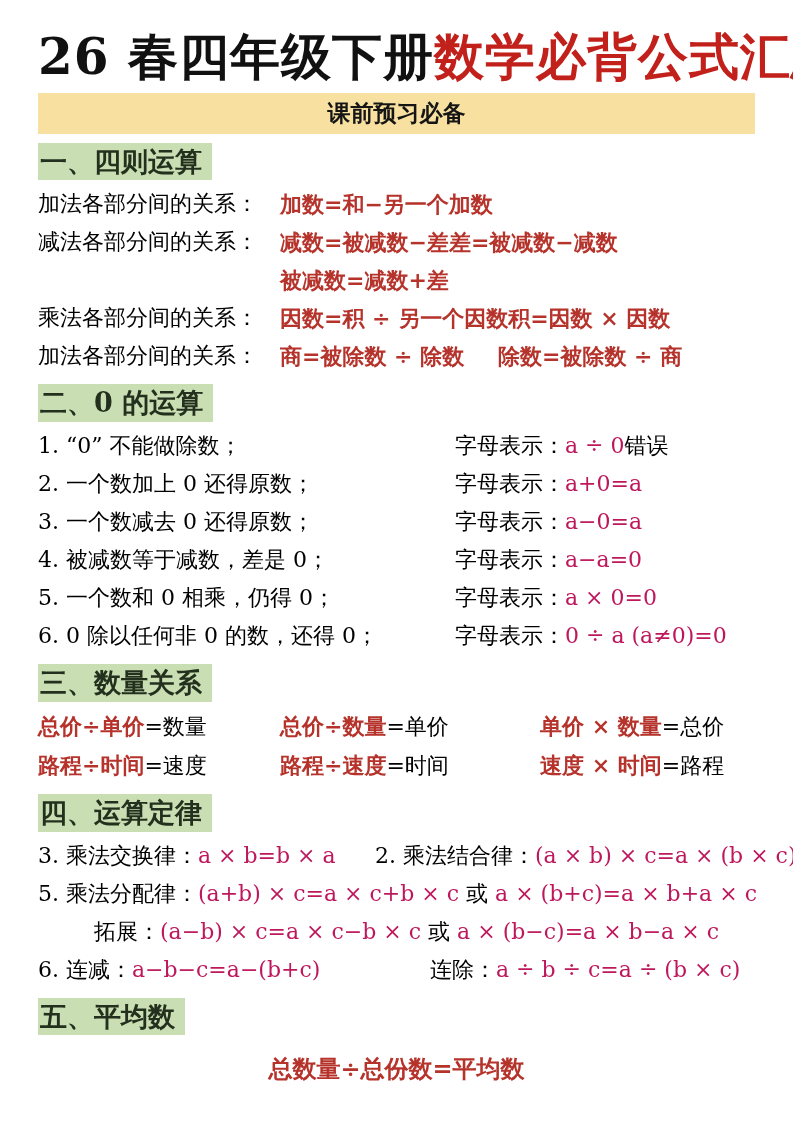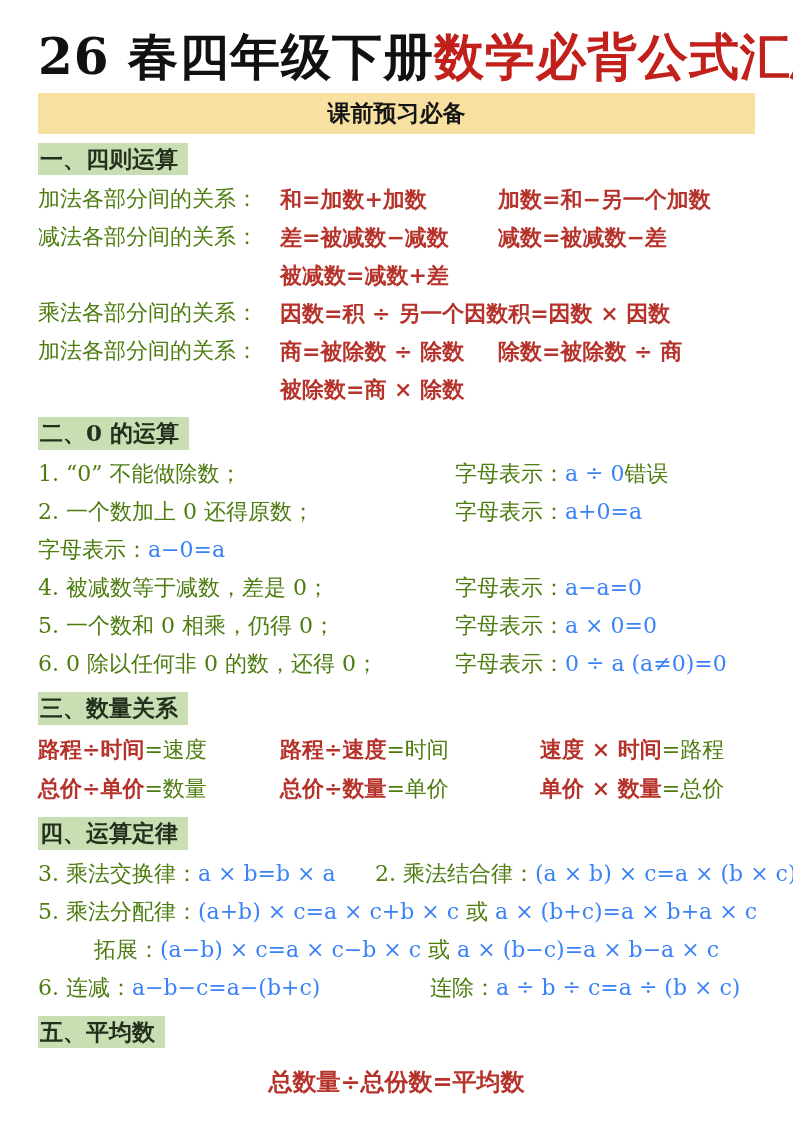--- a/index.html
+++ b/index.html
@@ -12,100 +12,99 @@
   .title-line{font-size:50px;font-weight:bold;white-space:nowrap;letter-spacing:1px;line-height:1.25;}
   .t-black{color:#111111;}
   .t-red{color:#c1201b;}
   .banner{
     margin-top:4px;background:#f8e1a0;text-align:center;
     font-family:"Liberation Sans","DejaVu Sans",sans-serif;
     font-weight:bold;font-size:23px;color:#151515;padding:5px 8px;
   }
   .sec-head{
     display:inline-block;background:#c9deb3;color:#23301d;
-    font-size:23px;font-weight:bold;padding:2px 10px 2px 2px;
+    font-size:27px;font-weight:bold;padding:2px 10px 2px 2px;
     margin:9px 0 5px 0;line-height:1.25;
   }
   .row{display:flex;font-size:22px;line-height:38px;white-space:nowrap;}
   .c1{width:242px;flex:none;}
   .c2{width:218px;flex:none;}
   .rulecol{width:417px;flex:none;}
   .s3c1{width:242px;flex:none;}
   .s3c2{width:260px;flex:none;}
   .l1{width:337px;flex:none;display:flex;}
   .l2{width:392px;flex:none;display:flex;}
   .indent{margin-left:56px;}
   .red{color:#b5332b;font-weight:bold;}
-  .red-ltn{color:#3b82f6;font-weight:normal;}
-  .blk{color:#4d7c0f;}
+  .red-ltn{color:#be185d;font-weight:normal;}
+  .blk{color:#000000;}
   .avg-formula{
     text-align:center;font-size:24px;font-weight:bold;color:#b5332b;
     margin-top:12px;line-height:34px;
   }
 </style>
 </head>
 <body>
 
 <div class="page">
 
   <div class="title-line">
     <span class="t-black">26 春四年级下册</span><span class="t-red">数学必背公式汇总</span>
   </div>
 
   <div class="banner">课前预习必备</div>
 
   <div>
     <div class="sec-head">一、四则运算</div>
     <div class="row">
       <span class="blk c1">加法各部分间的关系：</span>
-      <span class="red c2">和=加数+加数</span>
       <span class="red">加数=和−另一个加数</span>
     </div>
     <div class="row">
       <span class="blk c1">减法各部分间的关系：</span>
+      <span class="red">减数=被减数−差</span>
       <span class="red c2">差=被减数−减数</span>
-      <span class="red">减数=被减数−差</span>
     </div>
     <div class="row">
       <span class="blk c1"></span>
       <span class="red c2">被减数=减数+差</span>
       <span class="red"></span>
     </div>
     <div class="row">
       <span class="blk c1">乘法各部分间的关系：</span>
       <span class="red">因数=积 ÷ 另一个因数</span>
       <span class="red c2">积=因数 × 因数</span>
     </div>
     <div class="row">
       <span class="blk c1">加法各部分间的关系：</span>
       <span class="red c2">商=被除数 ÷ 除数</span>
       <span class="red">除数=被除数 ÷ 商</span>
     </div>
     <div class="row">
       <span class="blk c1"></span>
-      <span class="red c2">被除数=商 × 除数</span>
       <span class="red"></span>
     </div>
   </div>
 
   <div>
     <div class="sec-head">二、0 的运算</div>
     <div class="row">
       <span class="blk rulecol">1. “0” 不能做除数；</span>
       <span class="blk">字母表示：</span>
       <span class="red-ltn">a ÷ 0 </span>
       <span class="blk">错误</span>
     </div>
     <div class="row">
       <span class="blk rulecol">2. 一个数加上 0 还得原数；</span>
       <span class="blk">字母表示：</span>
       <span class="red-ltn">a+0=a</span>
       <span class="blk"></span>
     </div>
     <div class="row">
+      <span class="blk rulecol">3. 一个数减去 0 还得原数；</span>
       <span class="blk">字母表示：</span>
       <span class="red-ltn">a−0=a</span>
       <span class="blk"></span>
     </div>
     <div class="row">
       <span class="blk rulecol">4. 被减数等于减数，差是 0；</span>
       <span class="blk">字母表示：</span>
       <span class="red-ltn">a−a=0</span>
       <span class="blk"></span>
     </div>
@@ -119,28 +118,28 @@
       <span class="blk rulecol">6. 0 除以任何非 0 的数，还得 0；</span>
       <span class="blk">字母表示：</span>
       <span class="red-ltn">0 ÷ a (a≠0)=0</span>
       <span class="blk"></span>
     </div>
   </div>
 
   <div>
     <div class="sec-head">三、数量关系</div>
     <div class="row">
+      <span class="s3c1"><span class="red">总价÷单价</span><span class="blk">=数量</span></span>
+      <span class="s3c2"><span class="red">总价÷数量</span><span class="blk">=单价</span></span>
+      <span><span class="red">单价 × 数量</span><span class="blk">=总价</span></span>
+    </div>
+    <div class="row">
       <span class="s3c1"><span class="red">路程÷时间</span><span class="blk">=速度</span></span>
       <span class="s3c2"><span class="red">路程÷速度</span><span class="blk">=时间</span></span>
       <span><span class="red">速度 × 时间</span><span class="blk">=路程</span></span>
-    </div>
-    <div class="row">
-      <span class="s3c1"><span class="red">总价÷单价</span><span class="blk">=数量</span></span>
-      <span class="s3c2"><span class="red">总价÷数量</span><span class="blk">=单价</span></span>
-      <span><span class="red">单价 × 数量</span><span class="blk">=总价</span></span>
     </div>
   </div>
 
   <div>
     <div class="sec-head">四、运算定律</div>
     <div class="row">
       <span class="l1">
           <span class="blk">3. 乘法交换律：</span>
           <span class="red-ltn">a × b=b × a</span>
         </span>

